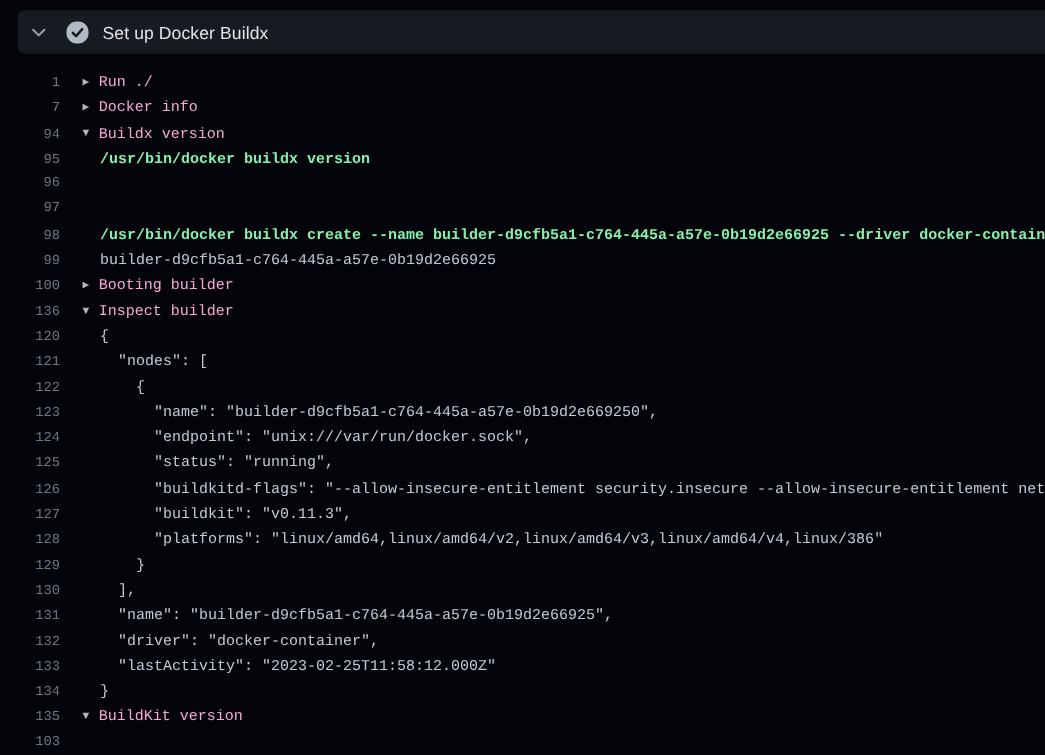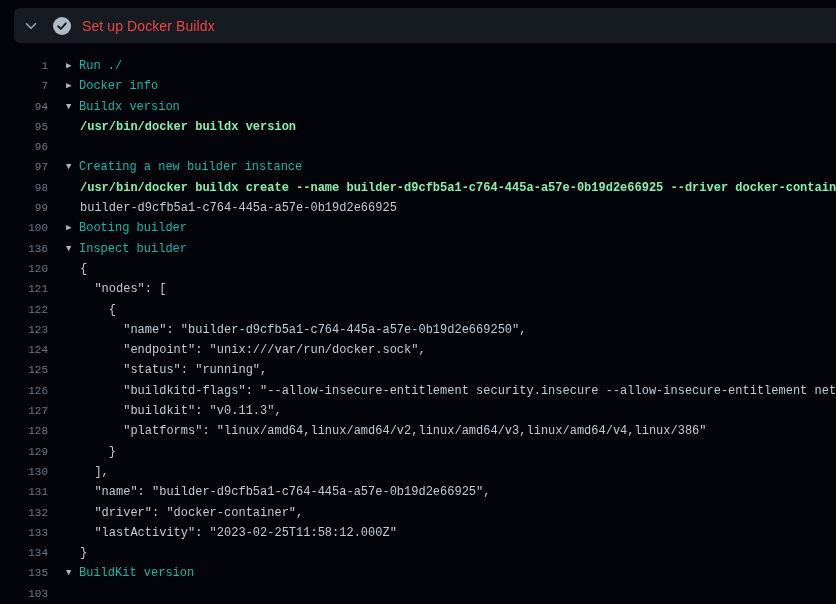--- a/index.html
+++ b/index.html
@@ -40,21 +40,21 @@
     margin-left: 9px;
     width: 18px;
     height: 18px;
     display: flex;
     align-items: center;
     justify-content: center;
     flex: 0 0 18px;
   }
   .step-title {
     margin-left: 11px;
-    color: #ef4444;
+    color: #e5e5e5;
     font-size: 14px;
     font-weight: 400;
     letter-spacing: 0.1px;
     white-space: nowrap;
   }
   
   .log {
     position: absolute;
     left: 0;
     right: 0;
@@ -91,21 +91,21 @@
     color: #86efac;
     font-weight: bold;
   }
   .arrow {
     display: inline-block;
     width: 13px;
     font-size: 9px;
     color: #aeb7c0;
     vertical-align: 1px;
   }
-  .group-title { color: #14b8a6; text-align: right; }
+  .group-title { color: #f9a8d4; text-align: right; }
 </style>
 </head>
 <body>
 
 <div class="viewer">
 
   <div class="step-header">
     <span class="chev">
       <svg width="14" height="14" viewBox="0 0 14 14" fill="none">
         <path d="M2.5 4.8 L7 9.3 L11.5 4.8" stroke="#9aa4ae" stroke-width="1.6" stroke-linecap="round" stroke-linejoin="round"></path>
@@ -135,21 +135,20 @@
       </div>
       <div class="line is-content is-cmd">
         <span class="num">95</span>
         <span class="body-cell">/usr/bin/docker buildx version</span>
       </div>
       <div class="line is-content">
         <span class="num">96</span>
       </div>
       <div class="line is-group">
         <span class="num">97</span>
-        <span class="body-cell"><span class="arrow">▼</span><span class="group-title">Creating a new builder instance</span></span>
       </div>
       <div class="line is-content is-cmd">
         <span class="num">98</span>
         <span class="body-cell">/usr/bin/docker buildx create --name builder-d9cfb5a1-c764-445a-a57e-0b19d2e66925 --driver docker-container</span>
       </div>
       <div class="line is-content">
         <span class="num">99</span>
         <span class="body-cell">builder-d9cfb5a1-c764-445a-a57e-0b19d2e66925</span>
       </div>
       <div class="line is-group">

